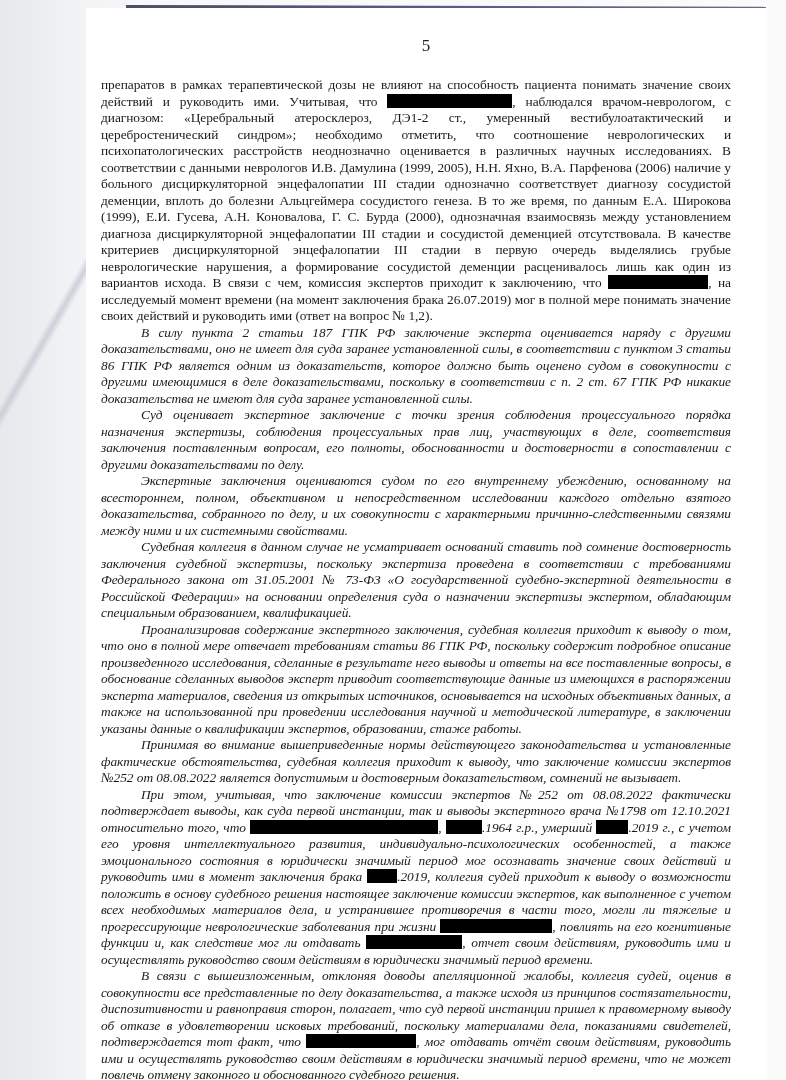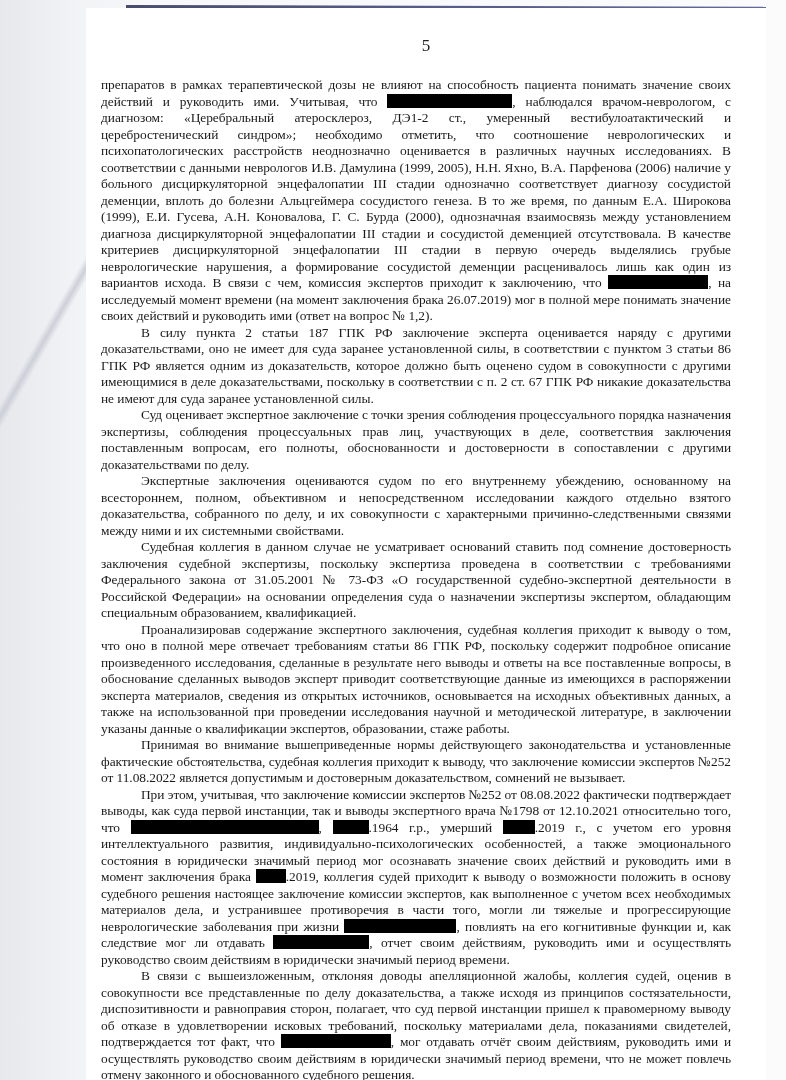--- a/index.html
+++ b/index.html
@@ -73,20 +73,21 @@
       line-height: 16.5px;
       text-align: justify;
       letter-spacing: -0.05px;
     }
     .p {
       margin: 0;
       text-indent: 0;
     }
     .p.indent {
       text-indent: 40px;
+      font-style: italic;
     }
     .redact {
       display: inline-block;
       background: #000;
       height: 14px;
       vertical-align: -2px;
     }
   </style>
 </head>
 <body>
@@ -98,17 +99,17 @@
 
 <div class="page">
   <div class="page-number">5</div>
   <div class="text" id="doc-text">
       <p class="p"><span>препаратов в рамках терапевтической дозы не влияют на способность пациента понимать значение своих действий и руководить ими. Учитывая, что </span><span class="redact" style="width: 125px;"></span><span>, наблюдался врачом-неврологом, с диагнозом: «Церебральный атеросклероз, ДЭ1-2 ст., умеренный вестибулоатактический и церебростенический синдром»; необходимо отметить, что соотношение неврологических и психопатологических расстройств неоднозначно оценивается в различных научных исследованиях. В соответствии с данными неврологов И.В. Дамулина (1999, 2005), Н.Н. Яхно, В.А. Парфенова (2006) наличие у больного дисциркуляторной энцефалопатии III стадии однозначно соответствует диагнозу сосудистой деменции, вплоть до болезни Альцгеймера сосудистого генеза. В то же время, по данным Е.А. Широкова (1999), Е.И. Гусева, А.Н. Коновалова, Г. С. Бурда (2000), однозначная взаимосвязь между установлением диагноза дисциркуляторной энцефалопатии III стадии и сосудистой деменцией отсутствовала. В качестве критериев дисциркуляторной энцефалопатии III стадии в первую очередь выделялись грубые неврологические нарушения, а формирование сосудистой деменции расценивалось лишь как один из вариантов исхода. В связи с чем, комиссия экспертов приходит к заключению, что </span><span class="redact" style="width: 100px;"></span><span>, на исследуемый момент времени (на момент заключения брака 26.07.2019) мог в полной мере понимать значение своих действий и руководить ими (ответ на вопрос № 1,2).</span></p>
       <p class="p indent"><span>В силу пункта 2 статьи 187 ГПК РФ заключение эксперта оценивается наряду с другими доказательствами, оно не имеет для суда заранее установленной силы, в соответствии с пунктом 3 статьи 86 ГПК РФ является одним из доказательств, которое должно быть оценено судом в совокупности с другими имеющимися в деле доказательствами, поскольку в соответствии с п. 2 ст. 67 ГПК РФ никакие доказательства не имеют для суда заранее установленной силы.</span></p>
       <p class="p indent"><span>Суд оценивает экспертное заключение с точки зрения соблюдения процессуального порядка назначения экспертизы, соблюдения процессуальных прав лиц, участвующих в деле, соответствия заключения поставленным вопросам, его полноты, обоснованности и достоверности в сопоставлении с другими доказательствами по делу.</span></p>
       <p class="p indent"><span>Экспертные заключения оцениваются судом по его внутреннему убеждению, основанному на всестороннем, полном, объективном и непосредственном исследовании каждого отдельно взятого доказательства, собранного по делу, и их совокупности с характерными причинно-следственными связями между ними и их системными свойствами.</span></p>
       <p class="p indent"><span>Судебная коллегия в данном случае не усматривает оснований ставить под сомнение достоверность заключения судебной экспертизы, поскольку экспертиза проведена в соответствии с требованиями Федерального закона от 31.05.2001 № 73-ФЗ «О государственной судебно-экспертной деятельности в Российской Федерации» на основании определения суда о назначении экспертизы экспертом, обладающим специальным образованием, квалификацией.</span></p>
       <p class="p indent"><span>Проанализировав содержание экспертного заключения, судебная коллегия приходит к выводу о том, что оно в полной мере отвечает требованиям статьи 86 ГПК РФ, поскольку содержит подробное описание произведенного исследования, сделанные в результате него выводы и ответы на все поставленные вопросы, в обоснование сделанных выводов эксперт приводит соответствующие данные из имеющихся в распоряжении эксперта материалов, сведения из открытых источников, основывается на исходных объективных данных, а также на использованной при проведении исследования научной и методической литературе, в заключении указаны данные о квалификации экспертов, образовании, стаже работы.</span></p>
-      <p class="p indent"><span>Принимая во внимание вышеприведенные нормы действующего законодательства и установленные фактические обстоятельства, судебная коллегия приходит к выводу, что заключение комиссии экспертов №252 от 11.08.2022 является допустимым и достоверным доказательством, сомнений не вызывает.</span></p>
+      <p class="p indent"><span>Принимая во внимание вышеприведенные нормы действующего законодательства и установленные фактические обстоятельства, судебная коллегия приходит к выводу, что заключение комиссии экспертов №252 от 08.08.2022 является допустимым и достоверным доказательством, сомнений не вызывает.</span></p>
       <p class="p indent"><span>При этом, учитывая, что заключение комиссии экспертов №252 от 08.08.2022 фактически подтверждает выводы, как суда первой инстанции, так и выводы экспертного врача №1798 от 12.10.2021 относительно того, что </span><span class="redact" style="width: 188px;"></span><span>, </span><span class="redact" style="width: 36px;"></span><span>.1964 г.р., умерший </span><span class="redact" style="width: 32px;"></span><span>.2019 г., с учетом его уровня интеллектуального развития, индивидуально-психологических особенностей, а также эмоционального состояния в юридически значимый период мог осознавать значение своих действий и руководить ими в момент заключения брака </span><span class="redact" style="width: 30px;"></span><span>.2019, коллегия судей приходит к выводу о возможности положить в основу судебного решения настоящее заключение комиссии экспертов, как выполненное с учетом всех необходимых материалов дела, и устранившее противоречия в части того, могли ли тяжелые и прогрессирующие неврологические заболевания при жизни </span><span class="redact" style="width: 112px;"></span><span>, повлиять на его когнитивные функции и, как следствие мог ли отдавать </span><span class="redact" style="width: 96px;"></span><span>, отчет своим действиям, руководить ими и осуществлять руководство своим действиям в юридически значимый период времени.</span></p>
       <p class="p indent"><span>В связи с вышеизложенным, отклоняя доводы апелляционной жалобы, коллегия судей, оценив в совокупности все представленные по делу доказательства, а также исходя из принципов состязательности, диспозитивности и равноправия сторон, полагает, что суд первой инстанции пришел к правомерному выводу об отказе в удовлетворении исковых требований, поскольку материалами дела, показаниями свидетелей, подтверждается тот факт, что </span><span class="redact" style="width: 110px;"></span><span>, мог отдавать отчёт своим действиям, руководить ими и осуществлять руководство своим действиям в юридически значимый период времени, что не может повлечь отмену законного и обоснованного судебного решения.</span></p>
     </div>
 </div>
 
 </body></html>

